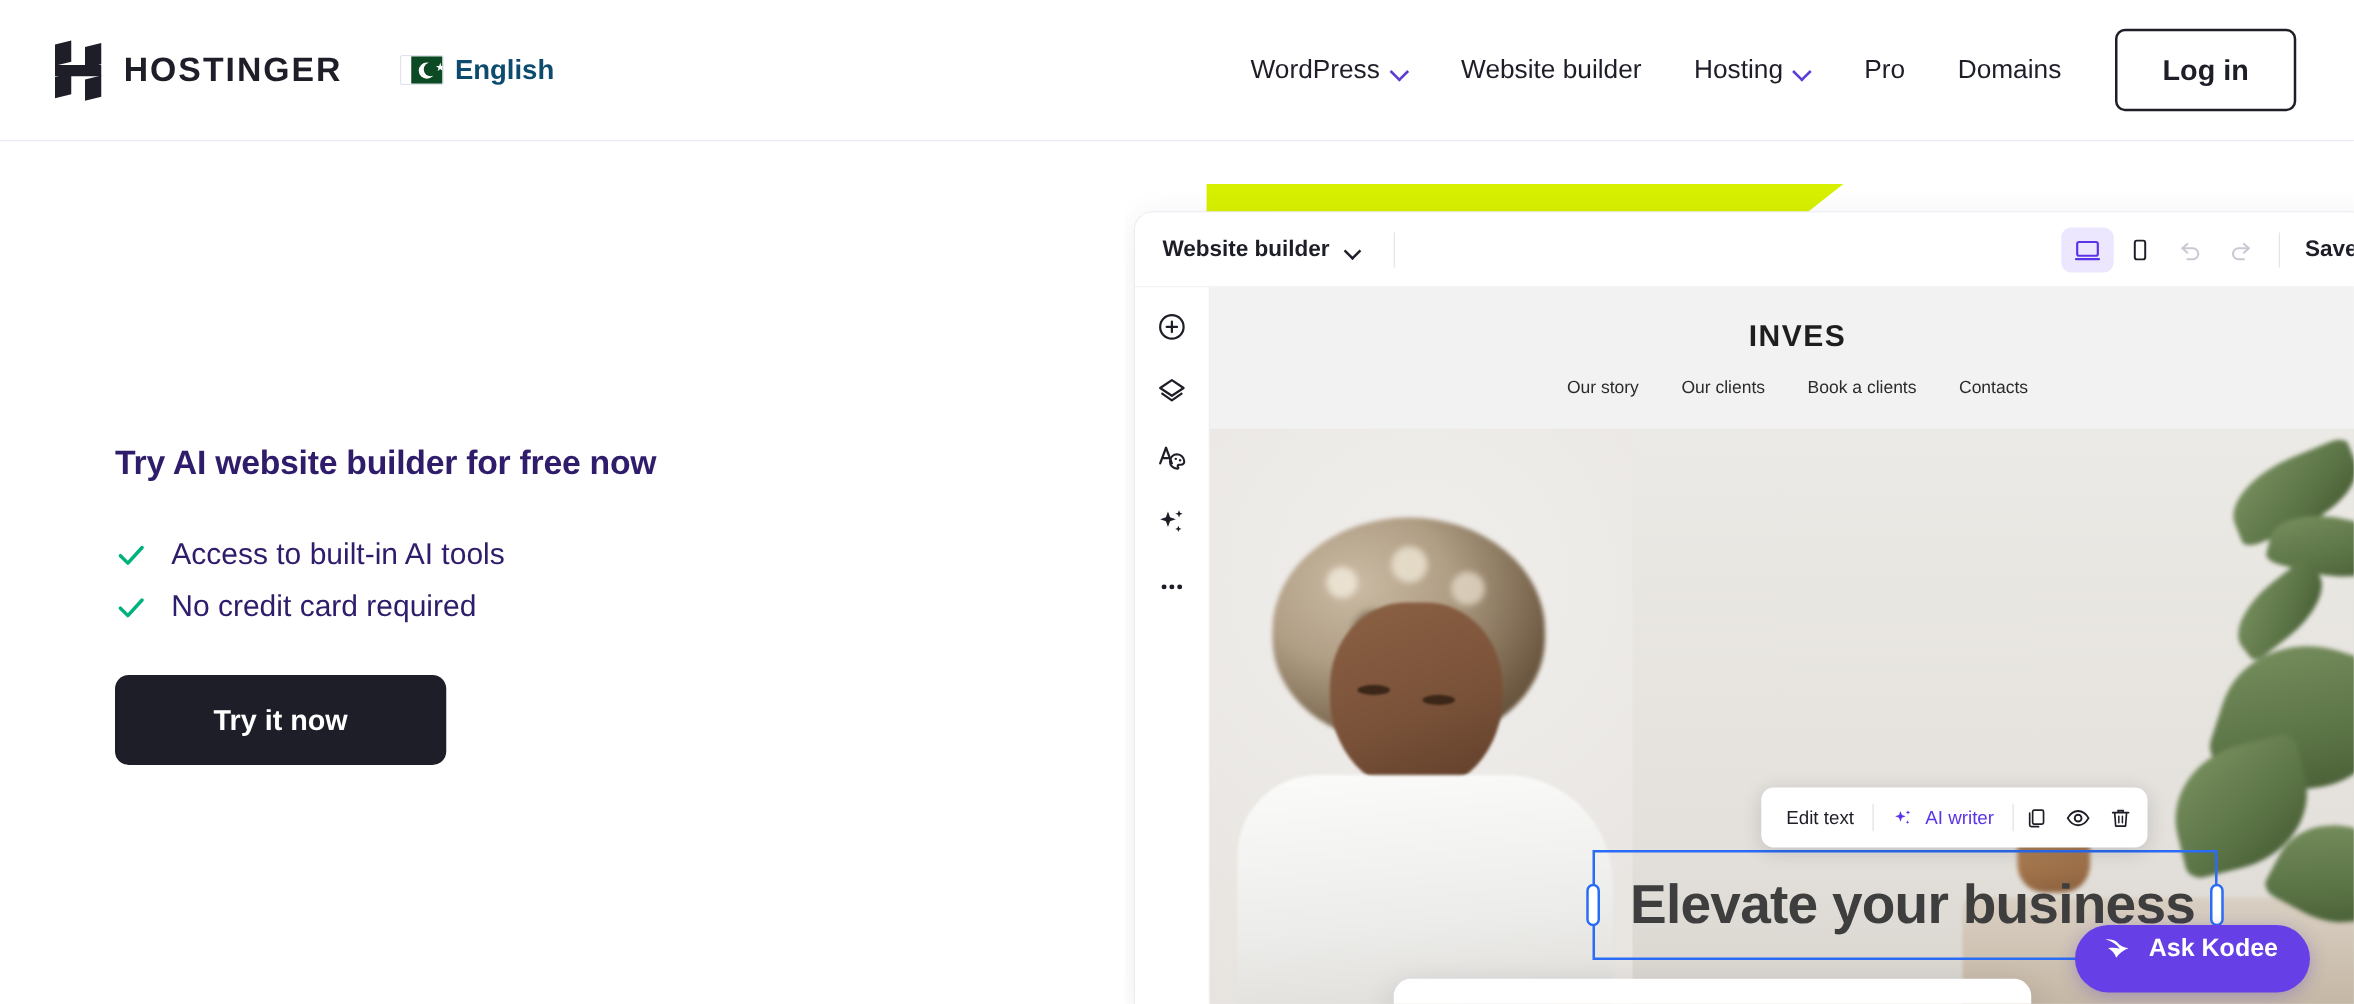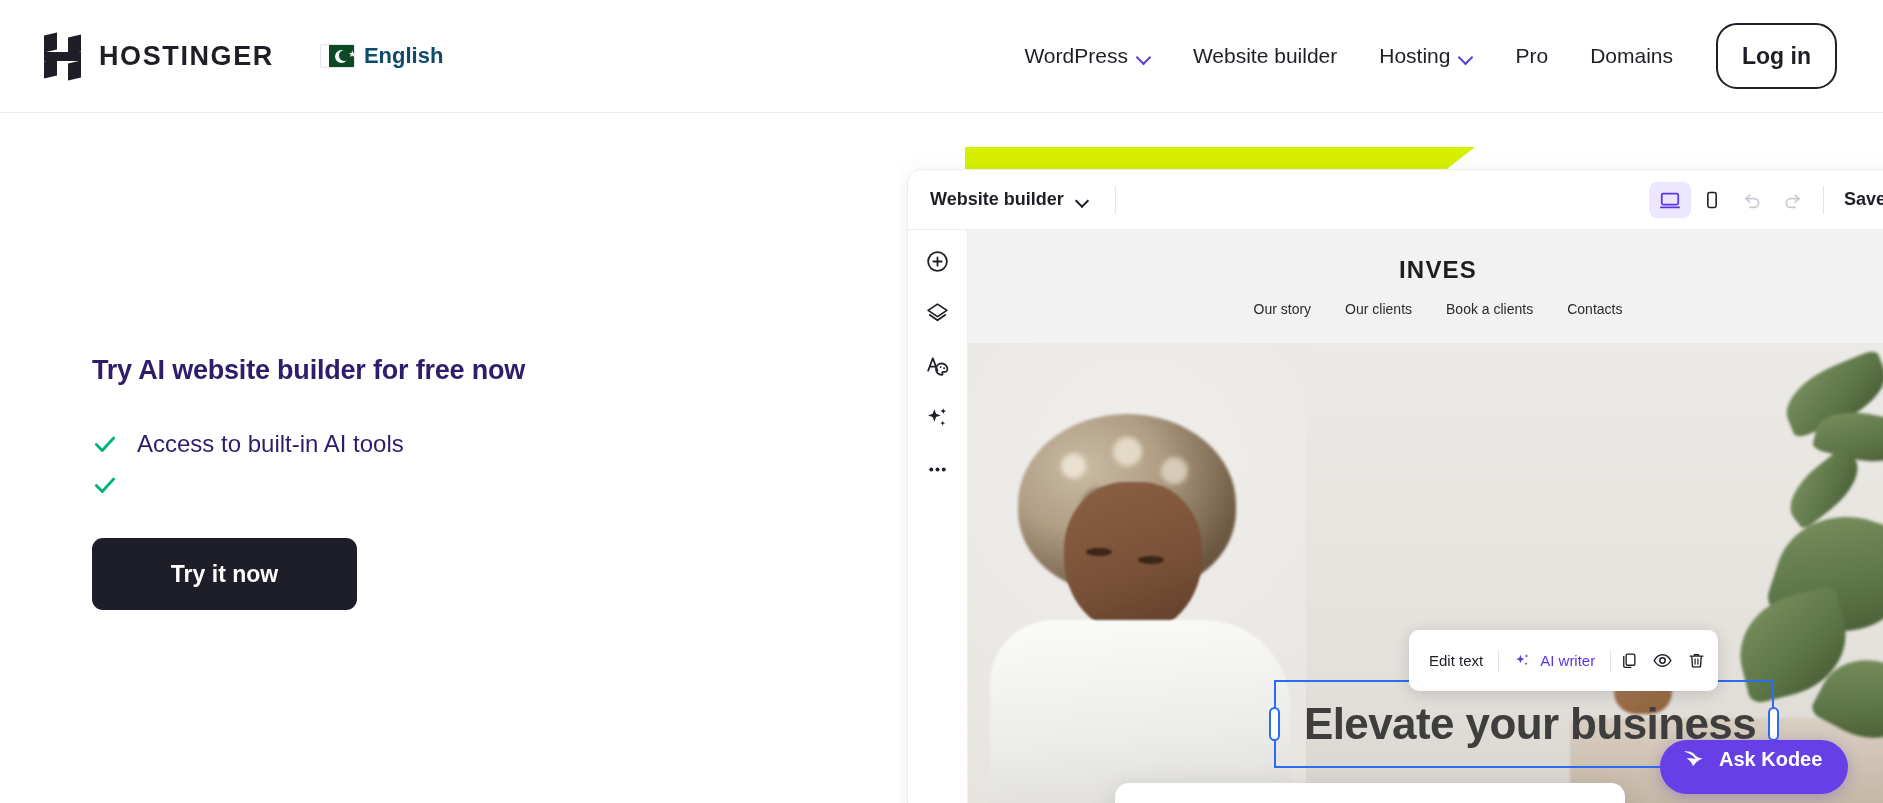--- a/index.html
+++ b/index.html
@@ -63,22 +63,22 @@
   .chev {
     width: 14px; height: 8px; position: relative; flex: none;
   }
   .chev::before {
     content: ""; position: absolute; left: 1px; top: 0px;
     width: 9px; height: 9px;
     border-right: 2.6px solid #5c3dd4; border-bottom: 2.6px solid #5c3dd4;
     transform: rotate(45deg);
   }
   .login-btn {
-    margin-left: 22px; border: 2px solid #1e1e28; border-radius: 21px;
-    height: 66px; padding: 0 24px;
+    margin-left: 22px; border: 2px solid #1e1e28; border-radius: 8px;
+    height: 66px; padding: 0 36px;
     display: flex; align-items: center; justify-content: center;
     font-size: 23px; font-weight: bold; color: #1e1e28; cursor: pointer;
     background: #fff;
   }
 
   
   .hero { position: absolute; left: 92px; top: 355px; width: 760px; }
   .eyebrow {
     font-size: 27px; font-weight: bold; color: #2f1c6a; letter-spacing: -0.2px;
   }
@@ -235,21 +235,21 @@
   }
   .desk {
     position: absolute; right: 8px; bottom: 0; width: 330px; height: 92px;
     background: linear-gradient(180deg,#d9cfc2 0%, #c3b5a3 100%);
     border-radius: 8px 8px 0 0; filter: blur(1.2px);
   }
 
   
   .edit-toolbar {
     position: absolute; left: 441px; top: 287px;
-    height: 61px; background: #ffffff; border-radius: 10px;
+    height: 48px; background: #ffffff; border-radius: 10px;
     box-shadow: 0 3px 16px rgba(20,20,40,.16);
     display: flex; align-items: center; padding: 0 5px; z-index: 6;
   }
   .et-item {
     display: flex; align-items: center; gap: 9px;
     padding: 0 15px; font-size: 15px; color: #1e1e28; cursor: pointer; white-space: nowrap;
   }
   .et-item.ai { color: #5b34e8; }
   .et-sep { width: 1px; height: 22px; background: #e2e2ea; }
   .et-icon { width: 34px; height: 34px; display: flex; align-items: center; justify-content: center; cursor: pointer; }
@@ -345,20 +345,21 @@
     <div class="feature">
       <svg class="check" viewBox="0 0 24 24">
         <path d="M4 12.5 L9.5 18 L20 6.5" fill="none" stroke="#00b37e" stroke-width="2.6" stroke-linecap="round" stroke-linejoin="round"></path>
       </svg>
       <span class="feature-label">Access to built-in AI tools</span>
     </div>
     <div class="feature">
       <svg class="check" viewBox="0 0 24 24">
         <path d="M4 12.5 L9.5 18 L20 6.5" fill="none" stroke="#00b37e" stroke-width="2.6" stroke-linecap="round" stroke-linejoin="round"></path>
       </svg>
+      <span class="feature-label">No credit card required</span>
     </div>
   </div>
 
   <div class="cta">Try it now</div>
 </div>
 
 <div class="mock-wrap">
 
   <div class="green-banner"></div>
 

